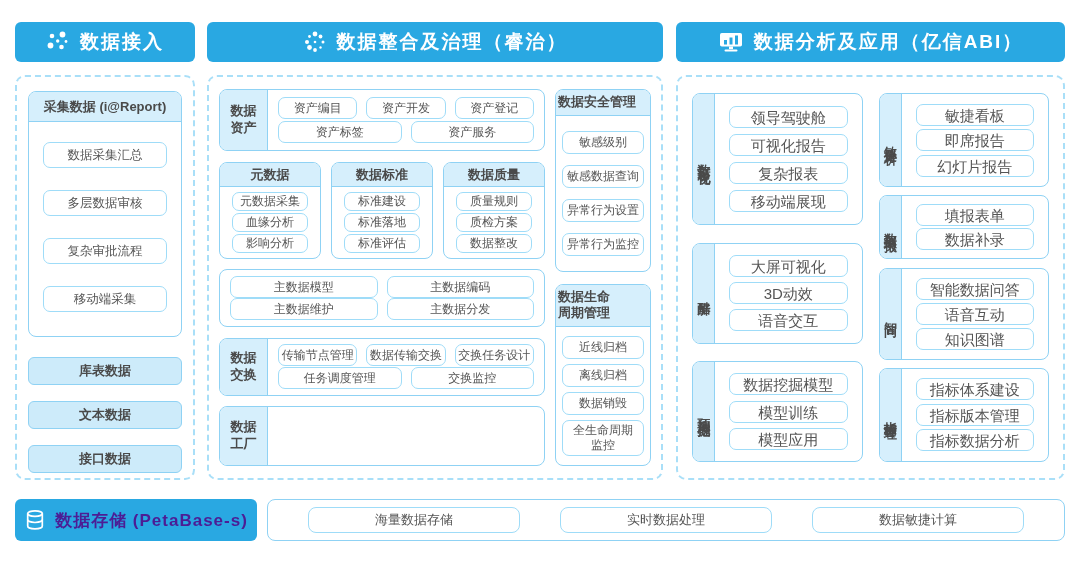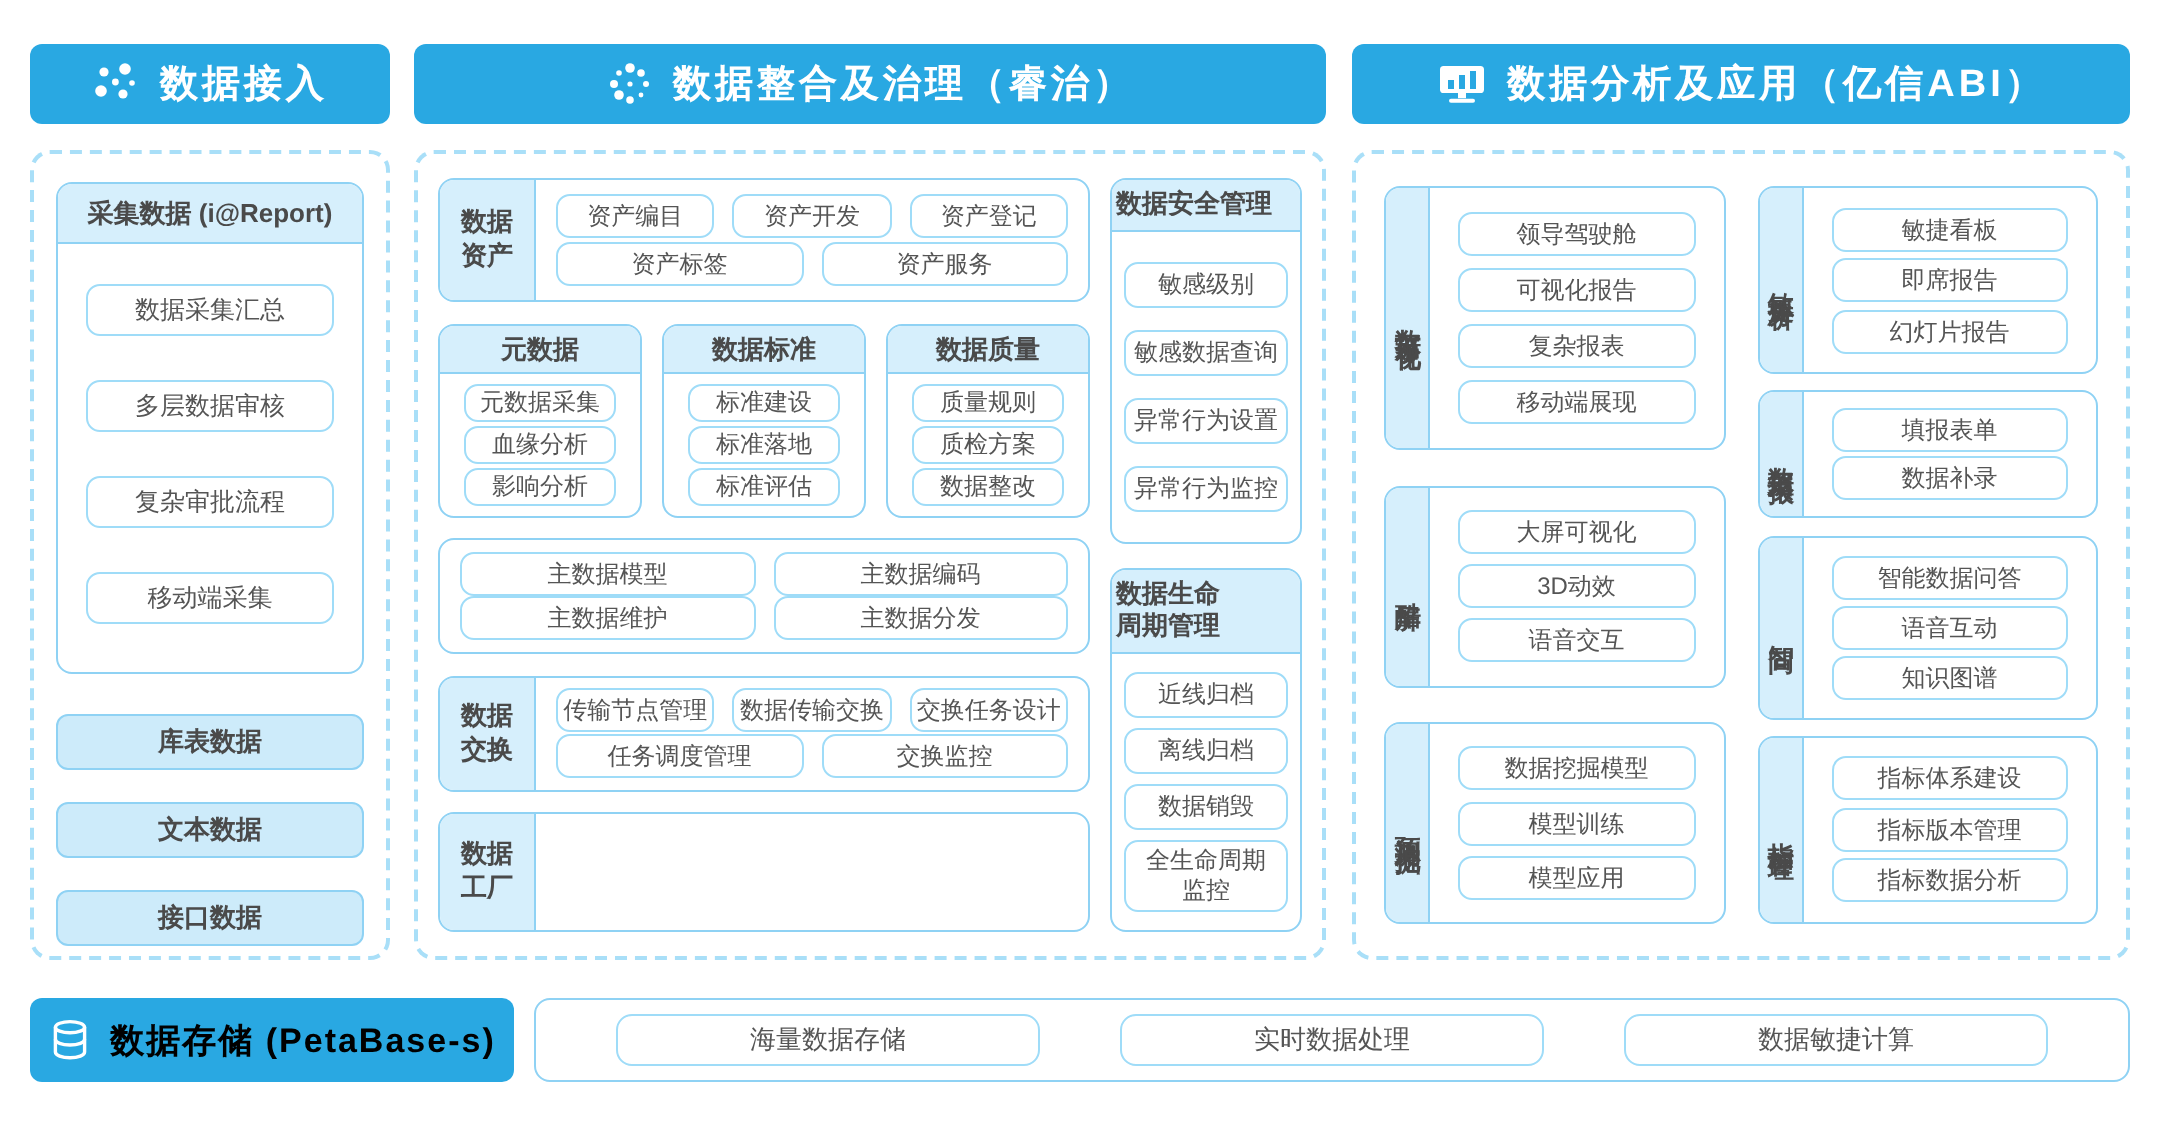--- a/index.html
+++ b/index.html
@@ -81,26 +81,26 @@
   .side-body .item-box{height:auto;min-height:23px;white-space:pre-line;display:flex;
       align-items:center;justify-content:center;line-height:1.25;padding:2px 2px;}
 
   
   .ana-col{flex:1;display:flex;flex-direction:column;justify-content:space-between;}
   .v-card{display:flex;border:1px solid var(--bd);border-radius:8px;overflow:hidden;background:#fff;}
   .v-label{width:22px;background:var(--fill);border-right:1px solid var(--bd);
       writing-mode:vertical-lr;display:flex;align-items:center;justify-content:center;
       font-size:13px;font-weight:bold;color:var(--txt);letter-spacing:2px;}
   .v-body{flex:1;display:flex;flex-direction:column;justify-content:space-evenly;padding:6px 14px;}
-  .v-body .item-box{height:22px;line-height:21px;font-size:12px;}
+  .v-body .item-box{height:22px;line-height:21px;font-size:15px;}
   .h132{height:132px;}.h101{height:101px;}.h94{height:94px;}.h64{height:64px;}.h92{height:92px;}
 
   
   .storage-btn{position:absolute;left:15px;top:499px;width:242px;height:42px;background:var(--blue);
-      border-radius:6px;color:#000000;display:flex;align-items:center;justify-content:center;gap:9px;
+      border-radius:6px;color:#4c1d95;display:flex;align-items:center;justify-content:center;gap:9px;
       font-size:17px;font-weight:bold;letter-spacing:1px;}
   .bottom-box{position:absolute;left:267px;top:499px;width:798px;height:42px;background:#fff;
       border:1.5px solid var(--bd);border-radius:8px;display:flex;align-items:center;
       justify-content:space-evenly;}
   .bottom-item{width:212px;height:26px;line-height:24px;background:#fff;border:1px solid var(--bd-light);
       border-radius:8px;text-align:center;font-size:13px;color:var(--txt2);}
 </style>
 </head>
 <body>
 

